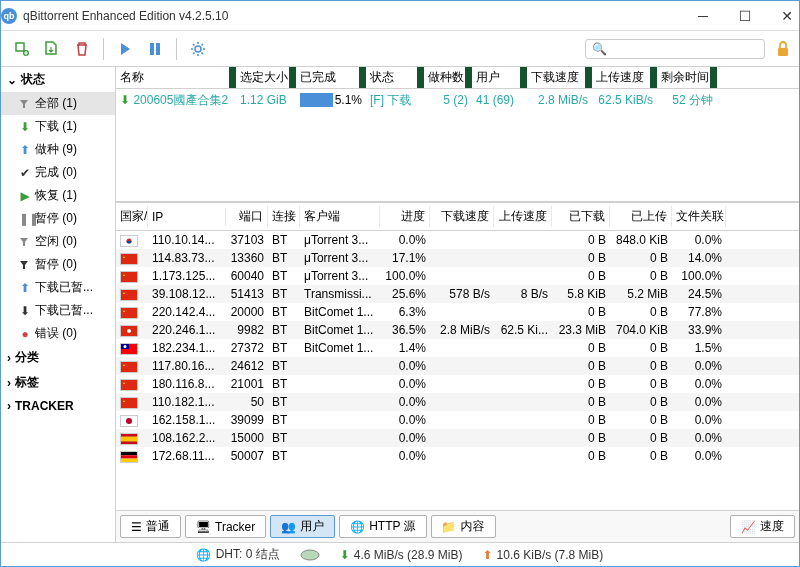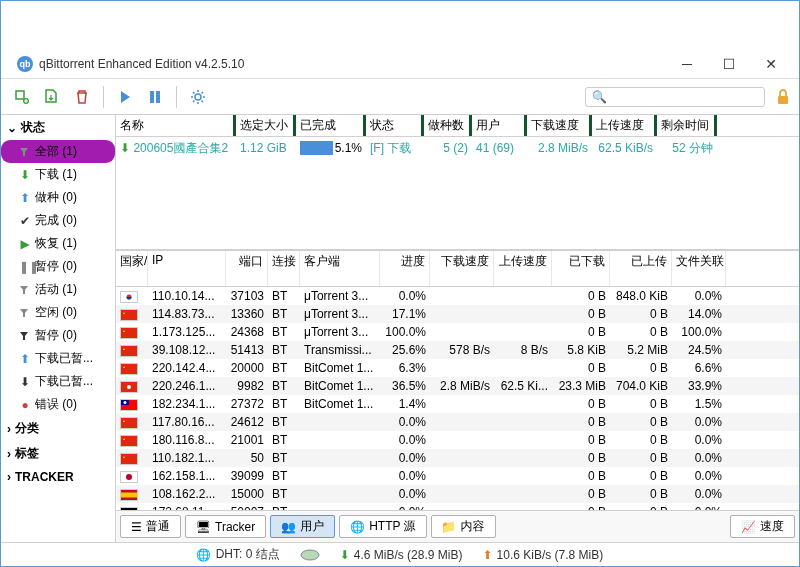--- a/index.html
+++ b/index.html
@@ -1,49 +1,49 @@
 <!DOCTYPE html>
 <html><head>
 <meta charset="utf-8">
 <style>
 * { margin: 0; padding: 0; box-sizing: border-box; font-family: "Microsoft YaHei", Arial, sans-serif; }
 body { background: #f0f0f0; width: 800px; height: 567px; overflow: hidden; }
 .window { width: 800px; height: 567px; background: #fff; border: 1px solid #5b9bd5; display: flex; flex-direction: column; }
-.titlebar { height: 30px; background: #fff; display: flex; align-items: center; padding: 0 16px; border-bottom: 1px solid #e0e0e0; margin-top: 48px; }
+.titlebar { height: 30px; background: #fff; display: flex; align-items: center; padding: 0 0; border-bottom: 1px solid #e0e0e0; }
 .titlebar-icon { width: 16px; height: 16px; border-radius: 50%; background: #4a90d9; margin-right: 6px; display: flex; align-items: center; justify-content: center; color: #fff; font-size: 9px; font-weight: bold; }
 .titlebar-text { flex: 1; font-size: 12px; color: #333; }
 .titlebar-btns { display: flex; gap: 18px; }
 .titlebar-btn { width: 24px; height: 24px; display: flex; align-items: center; justify-content: center; cursor: pointer; font-size: 14px; color: #333; }
 .menubar { height: 26px; display: flex; align-items: center; padding: 0 8px; gap: 14px; font-size: 12px; border-bottom: 1px solid #e0e0e0; }
 .menubar span { cursor: pointer; }
 .toolbar { height: 36px; display: flex; align-items: center; padding: 0 8px; gap: 4px; border-bottom: 1px solid #d0d0d0; background: #fff; }
 .tb-btn { width: 26px; height: 26px; display: flex; align-items: center; justify-content: center; cursor: pointer; }
 .tb-sep { width: 1px; height: 22px; background: #ccc; margin: 0 4px; }
 .searchbox { margin-left: auto; display: flex; align-items: center; border: 1px solid #ccc; border-radius: 3px; padding: 2px 6px; width: 180px; font-size: 12px; }
 .searchbox input { border: none; outline: none; flex: 1; font-size: 12px; }
 .lock-icon { margin-left: 6px; }
 .main { flex: 1; display: flex; overflow: hidden; }
 .sidebar { width: 115px; border-right: 1px solid #d0d0d0; overflow-y: auto; font-size: 12px; background: #fff; }
 .side-header { padding: 4px 6px; font-weight: bold; display: flex; align-items: center; gap: 4px; cursor: pointer; }
 .side-item { padding: 3px 6px 3px 18px; display: flex; align-items: center; gap: 4px; cursor: pointer; white-space: nowrap; overflow: hidden; }
-.side-item.selected { background: #a21caf; border-radius: 9px; }
+.side-item.selected { background: #e5e5e5; }
 .side-icon { width: 12px; display: inline-block; text-align: center; }
 .content { flex: 1; display: flex; flex-direction: column; overflow: hidden; }
 .torrent-table { border-bottom: 1px solid #d0d0d0; }
 .th-row, .td-row { display: flex; font-size: 12px; align-items: center; }
 .th-row { background: #fff; border-bottom: 1px solid #d0d0d0; height: 22px; }
-.th-row > div { padding: 2px 4px; border-right: 3px solid #14532d; overflow: hidden; white-space: nowrap; }
+.th-row > div { padding: 2px 4px; border-right: 7px solid #14532d; overflow: hidden; white-space: nowrap; }
 .td-row { height: 22px; }
 .td-row > div { padding: 18px 4px; overflow: hidden; white-space: nowrap; }
 .torrent-blank { height: 90px; }
 .progress-cell { display: flex; align-items: center; gap: 2px; }
 .progress-bar { width: 38px; height: 14px; background: #4a90d9; }
 .peers-area { flex: 1; display: flex; flex-direction: column; overflow: hidden; border-top: 1px solid #d0d0d0; }
 .peers-table { flex: 1; overflow-y: auto; font-size: 12px; }
-.peer-th { display: flex; border-bottom: 1px solid #d0d0d0; background: #fff; position: sticky; top: 0; height: 36px; }
+.peer-th { display: flex; border-bottom: 1px solid #d0d0d0; background: #fff; position: sticky; top: 0; height: 28px; align-items: center; }
 .peer-th > div { padding: 2px 4px; border-right: 1px solid #e8e8e8; overflow: hidden; white-space: nowrap; }
 .peer-row { display: flex; height: 18px; align-items: center; }
 .peer-row.alt { background: #f5f5f5; }
 .peer-row > div { padding: 1px 4px; overflow: hidden; white-space: nowrap; }
 .flag { width: 18px; height: 12px; display: inline-block; border: 1px solid #ccc; vertical-align: middle; }
 .bottom-tabs { display: flex; padding: 4px; gap: 4px; border-top: 1px solid #d0d0d0; background: #f8f8f8; }
 .btab { border: 1px solid #b0b0b0; border-radius: 2px; padding: 2px 10px; font-size: 12px; background: #fff; cursor: pointer; display: flex; align-items: center; gap: 4px; }
 .btab.active { background: #d4e6f5; border-color: #5b9bd5; }
 .btab-right { margin-left: auto; }
 .statusbar { height: 24px; display: flex; align-items: center; padding: 0 10px; font-size: 12px; color: #333; border-top: 1px solid #d0d0d0; gap: 20px; justify-content: center; }
@@ -128,41 +128,33 @@
             </svg>
           </span>
           <span>全部 (1)</span>
         </div>
         <div class="side-item">
           <span class="side-icon"><span style="color:#3a9d3a">⬇</span></span>
           <span>下载 (1)</span>
         </div>
         <div class="side-item">
           <span class="side-icon"><span style="color:#4a90d9">⬆</span></span>
-          <span>做种 (0)</span>
+          <span>做种 (9)</span>
         </div>
         <div class="side-item">
           <span class="side-icon"><span style="color:#333">✔</span></span>
           <span>完成 (0)</span>
         </div>
         <div class="side-item">
           <span class="side-icon"><span style="color:#3a9d3a">▶</span></span>
           <span>恢复 (1)</span>
         </div>
         <div class="side-item">
           <span class="side-icon"><span style="color:#888">❚❚</span></span>
           <span>暂停 (0)</span>
-        </div>
-        <div class="side-item">
-          <span class="side-icon">
-            <svg width="10" height="10">
-              <path d="M1 1 L9 1 L6 5 L6 9 L4 9 L4 5 Z" fill="#888"></path>
-            </svg>
-          </span>
-          <span>活动 (1)</span>
         </div>
         <div class="side-item">
           <span class="side-icon">
             <svg width="10" height="10">
               <path d="M1 1 L9 1 L6 5 L6 9 L4 9 L4 5 Z" fill="#888"></path>
             </svg>
           </span>
           <span>空闲 (0)</span>
         </div>
         <div class="side-item">
@@ -266,21 +258,21 @@
                 <div class="tar" style="width:58px"></div>
                 <div class="tar" style="width:58px">0 B</div>
                 <div class="tar" style="width:62px">0 B</div>
                 <div class="tar" style="width:54px">14.0%</div>
               </div>
               <div class="peer-row">
                 <div style="width:32px"><span class="flag" style="background:#de2910"><svg width="16" height="10">
                       <path d="M3 2 L4 4 L2 3 L4 3 L2 4 Z" fill="#ffde00"></path>
                     </svg></span></div>
                 <div style="width:78px">1.173.125...</div>
-                <div class="tar" style="width:42px">24368</div>
+                <div class="tar" style="width:42px">60040</div>
                 <div style="width:32px">BT</div>
                 <div style="width:80px">μTorrent 3...</div>
                 <div class="tar" style="width:50px">100.0%</div>
                 <div class="tar" style="width:64px"></div>
                 <div class="tar" style="width:58px"></div>
                 <div class="tar" style="width:58px">0 B</div>
                 <div class="tar" style="width:62px">0 B</div>
                 <div class="tar" style="width:54px">100.0%</div>
               </div>
               <div class="peer-row alt">
@@ -304,21 +296,21 @@
                     </svg></span></div>
                 <div style="width:78px">220.142.4...</div>
                 <div class="tar" style="width:42px">20000</div>
                 <div style="width:32px">BT</div>
                 <div style="width:80px">BitComet 1...</div>
                 <div class="tar" style="width:50px">6.3%</div>
                 <div class="tar" style="width:64px"></div>
                 <div class="tar" style="width:58px"></div>
                 <div class="tar" style="width:58px">0 B</div>
                 <div class="tar" style="width:62px">0 B</div>
-                <div class="tar" style="width:54px">6.6%</div>
+                <div class="tar" style="width:54px">77.8%</div>
               </div>
               <div class="peer-row alt">
                 <div style="width:32px"><span class="flag" style="background:#de2910"><svg width="16" height="10">
                       <circle cx="8" cy="5" r="2" fill="#fff"></circle>
                     </svg></span></div>
                 <div style="width:78px">220.246.1...</div>
                 <div class="tar" style="width:42px">9982</div>
                 <div style="width:32px">BT</div>
                 <div style="width:80px">BitComet 1...</div>
                 <div class="tar" style="width:50px">36.5%</div>

